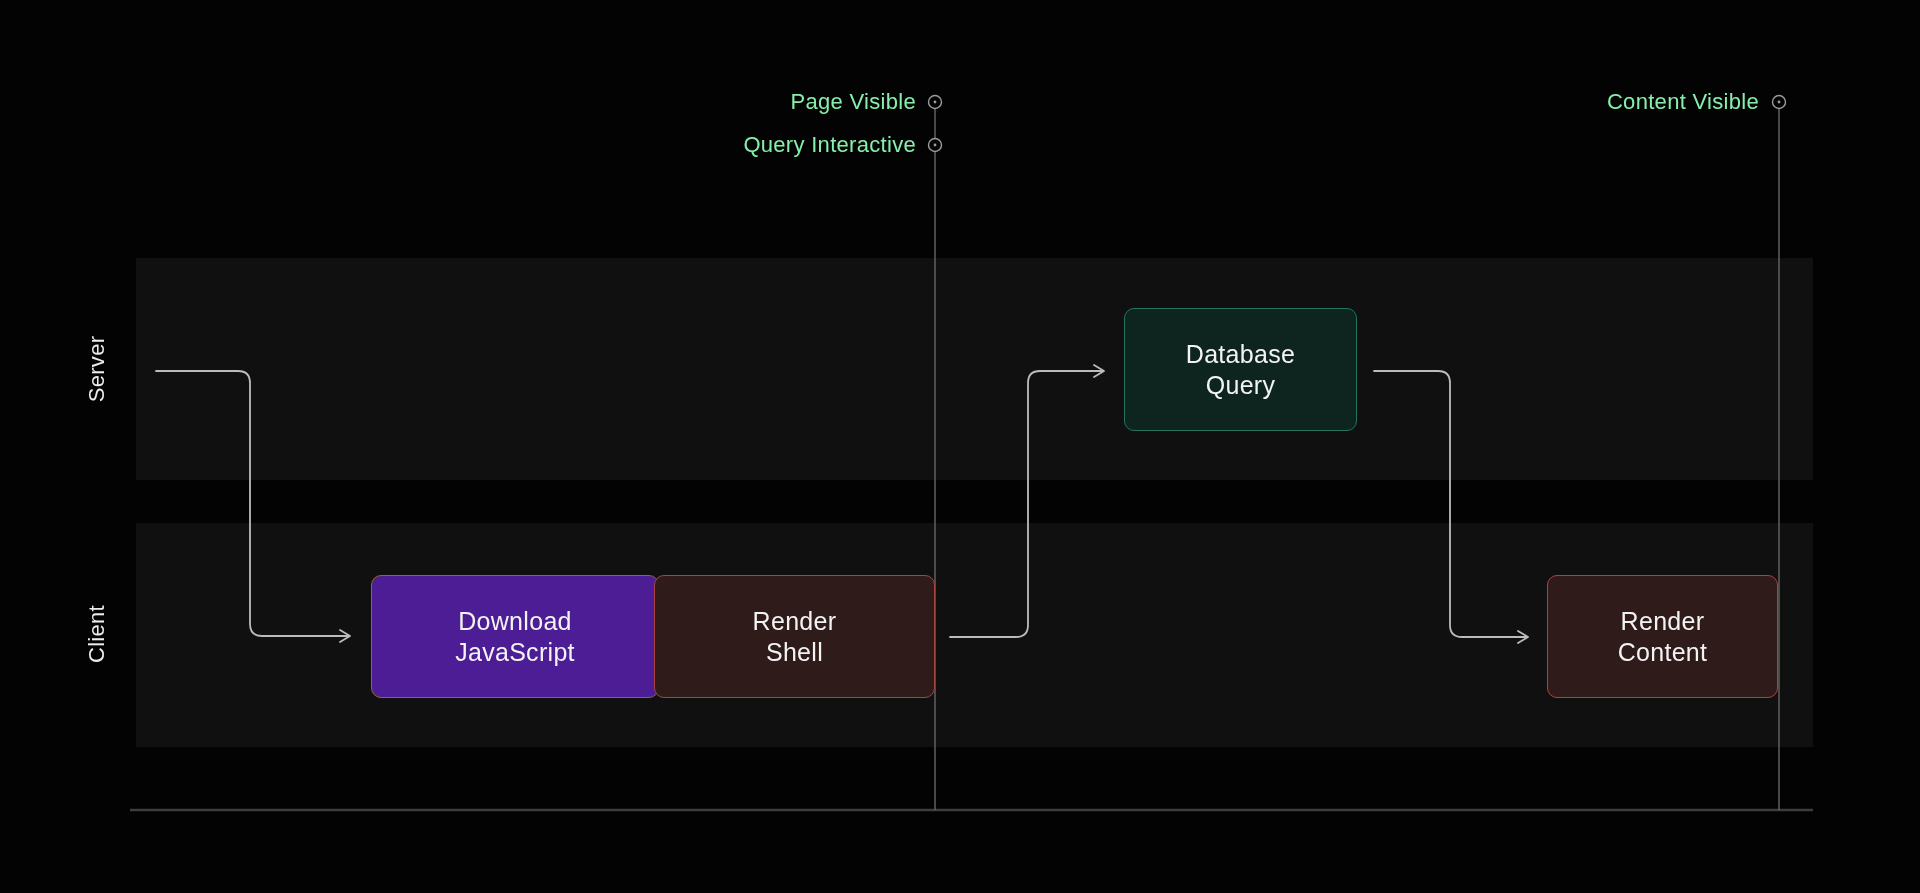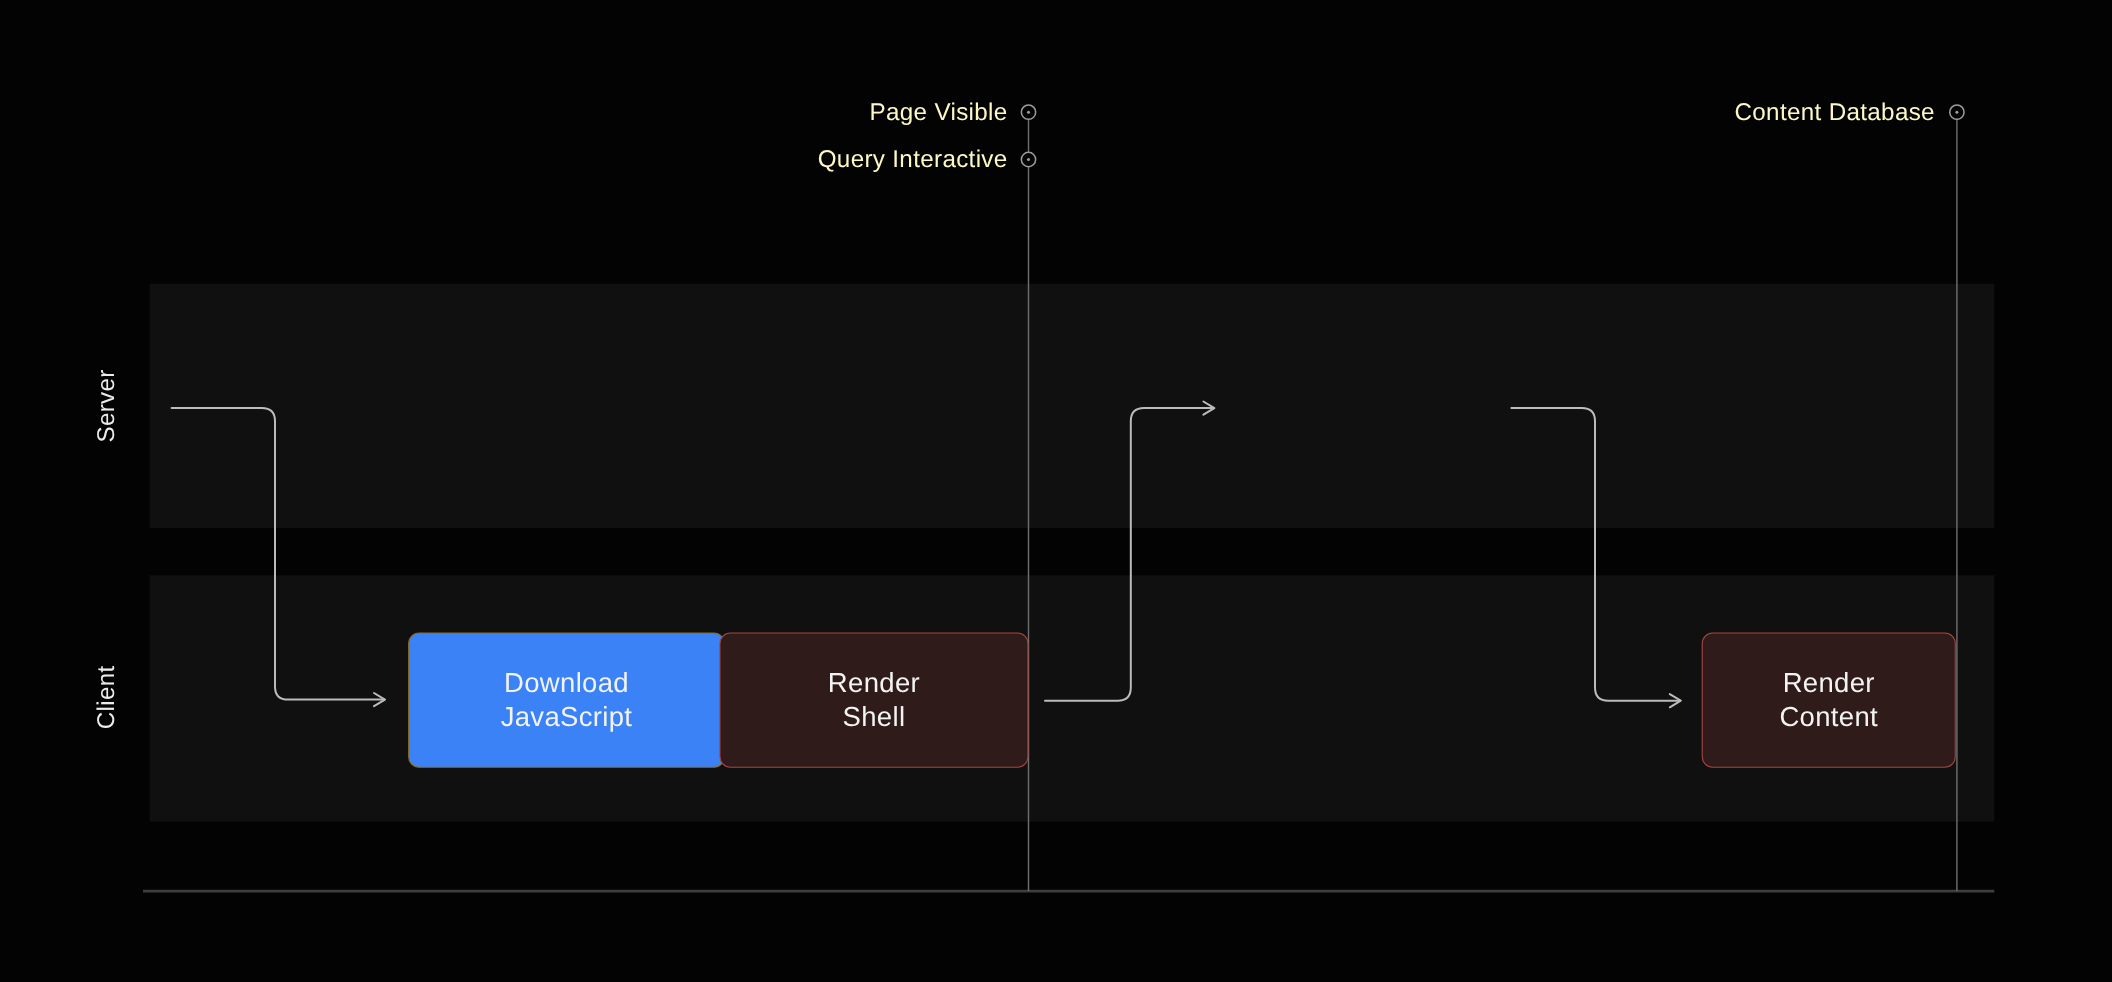--- a/index.html
+++ b/index.html
@@ -40,21 +40,21 @@
     position: absolute;
     left: 0; top: 0;
     width: 1920px; height: 893px;
     z-index: 1;
   }
   .marker-label {
     position: absolute;
     font-size: 22px;
     line-height: 26px;
     letter-spacing: 0.3px;
-    color: #fef9c3;
+    color: #86efac;
     text-align: right;
     white-space: nowrap;
     z-index: 3;
   }
   .marker-label-page-visible   { right: 1004px; top: 89px; }
   .marker-label-page-interactive { right: 1004px; top: 132px; }
   .marker-label-content-visible  { right: 161px;  top: 89px; }
   .node {
     position: absolute;
     height: 123px;
@@ -65,21 +65,21 @@
     align-items: center;
     justify-content: center;
     text-align: center;
     font-size: 25px;
     line-height: 31px;
     letter-spacing: 0.3px;
     white-space: pre-line;
     color: #f3f3f3;
     z-index: 2;
   }
-  .node-download { left: 371px;  top: 575px; width: 288px; background: #3b82f6; border-color: #8f6c1e; }
+  .node-download { left: 371px;  top: 575px; width: 288px; background: #4c1d95; border-color: #8f6c1e; }
   .node-shell    { left: 654px;  top: 575px; width: 281px; background: #2f1b19; border-color: #a94540; }
   .node-query    { left: 1124px; top: 308px; width: 233px; background: #0d241f; border-color: #23735f; }
   .node-content  { left: 1547px; top: 575px; width: 231px; background: #2f1b19; border-color: #a94540; }
 </style>
 </head>
 <body>
 
 <div class="stage">
 
   <div class="lane lane-server"></div>
@@ -119,22 +119,24 @@
     </g>
 
     <g stroke="#bcbcbc" stroke-width="1.8" fill="none" stroke-linejoin="round" stroke-linecap="round">
       <path d="M1374 371 H1438 Q1450 371 1450 383 V625 Q1450 637 1462 637 H1527"></path>
       <path d="M1518 631 L1528 637 L1518 643"></path>
     </g>
   </svg>
 
   <div class="marker-label marker-label-page-visible">Page Visible</div>
   <div class="marker-label marker-label-page-interactive">Query Interactive</div>
-  <div class="marker-label marker-label-content-visible">Content Database</div>
+  <div class="marker-label marker-label-content-visible">Content Visible</div>
 
   <div class="node node-download">Download
 JavaScript</div>
   <div class="node node-shell">Render
 Shell</div>
+  <div class="node node-query">Database
+Query</div>
   <div class="node node-content">Render
 Content</div>
 
 </div>
 
 </body></html>

